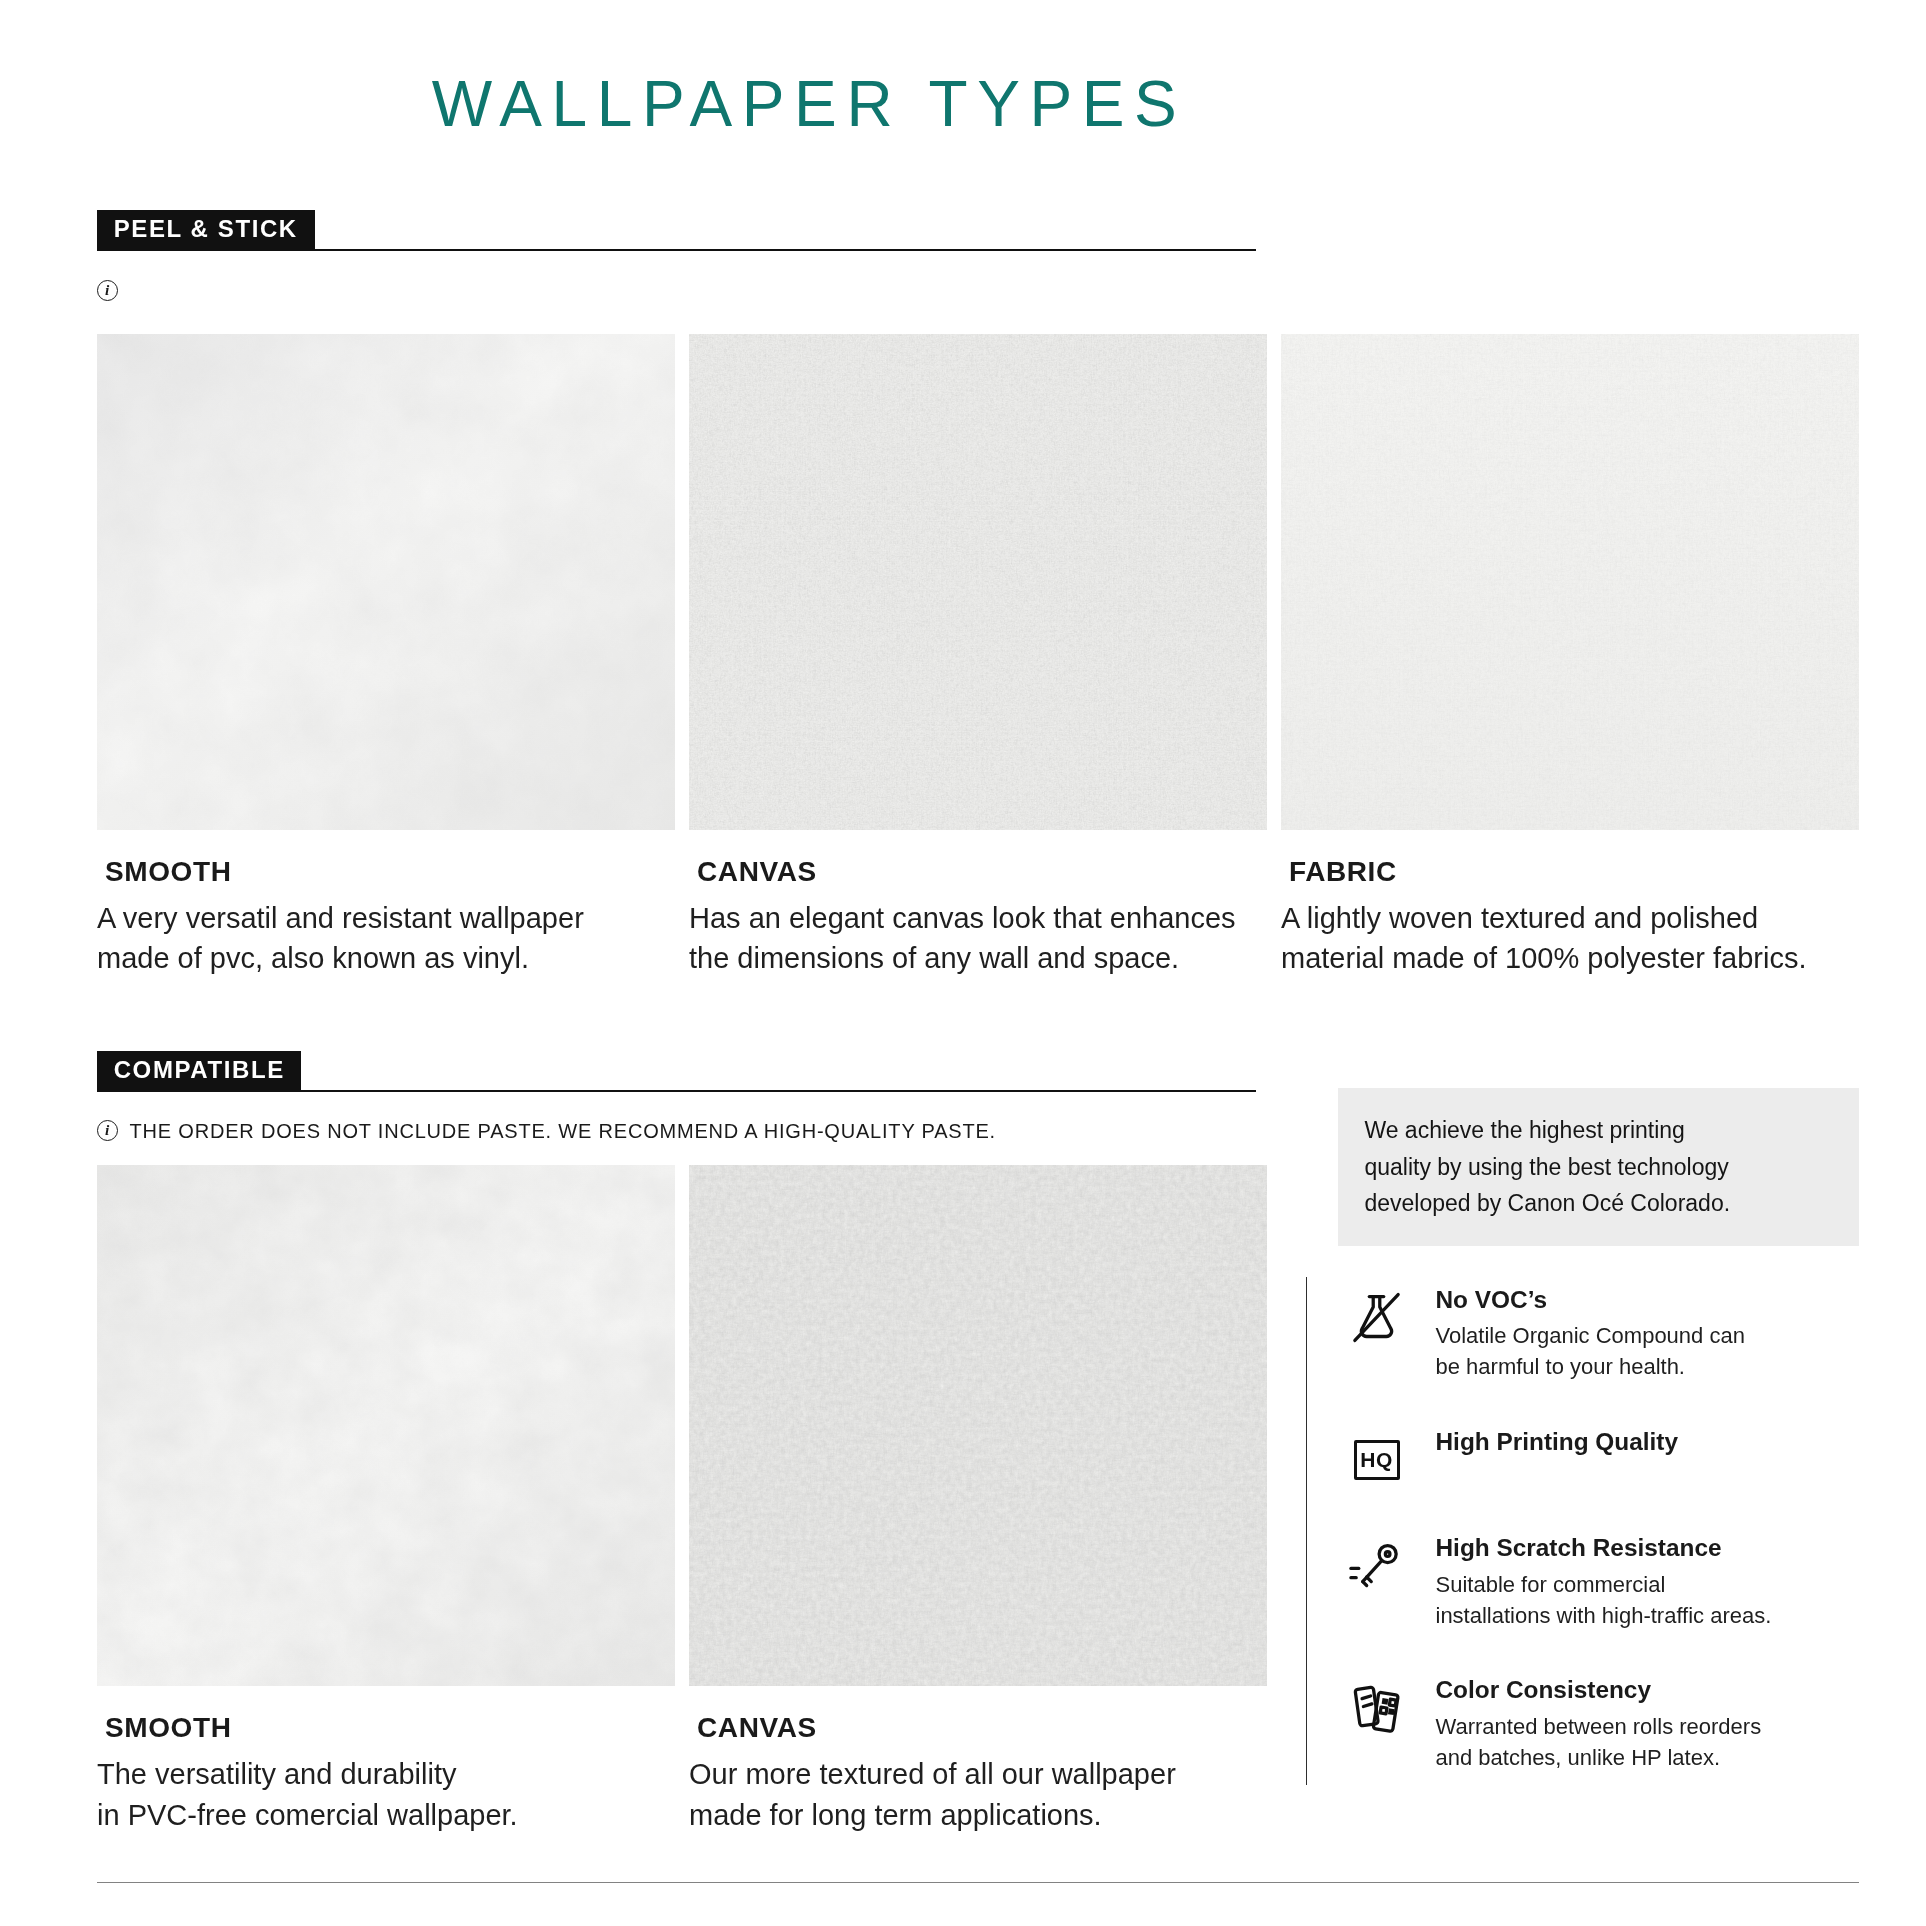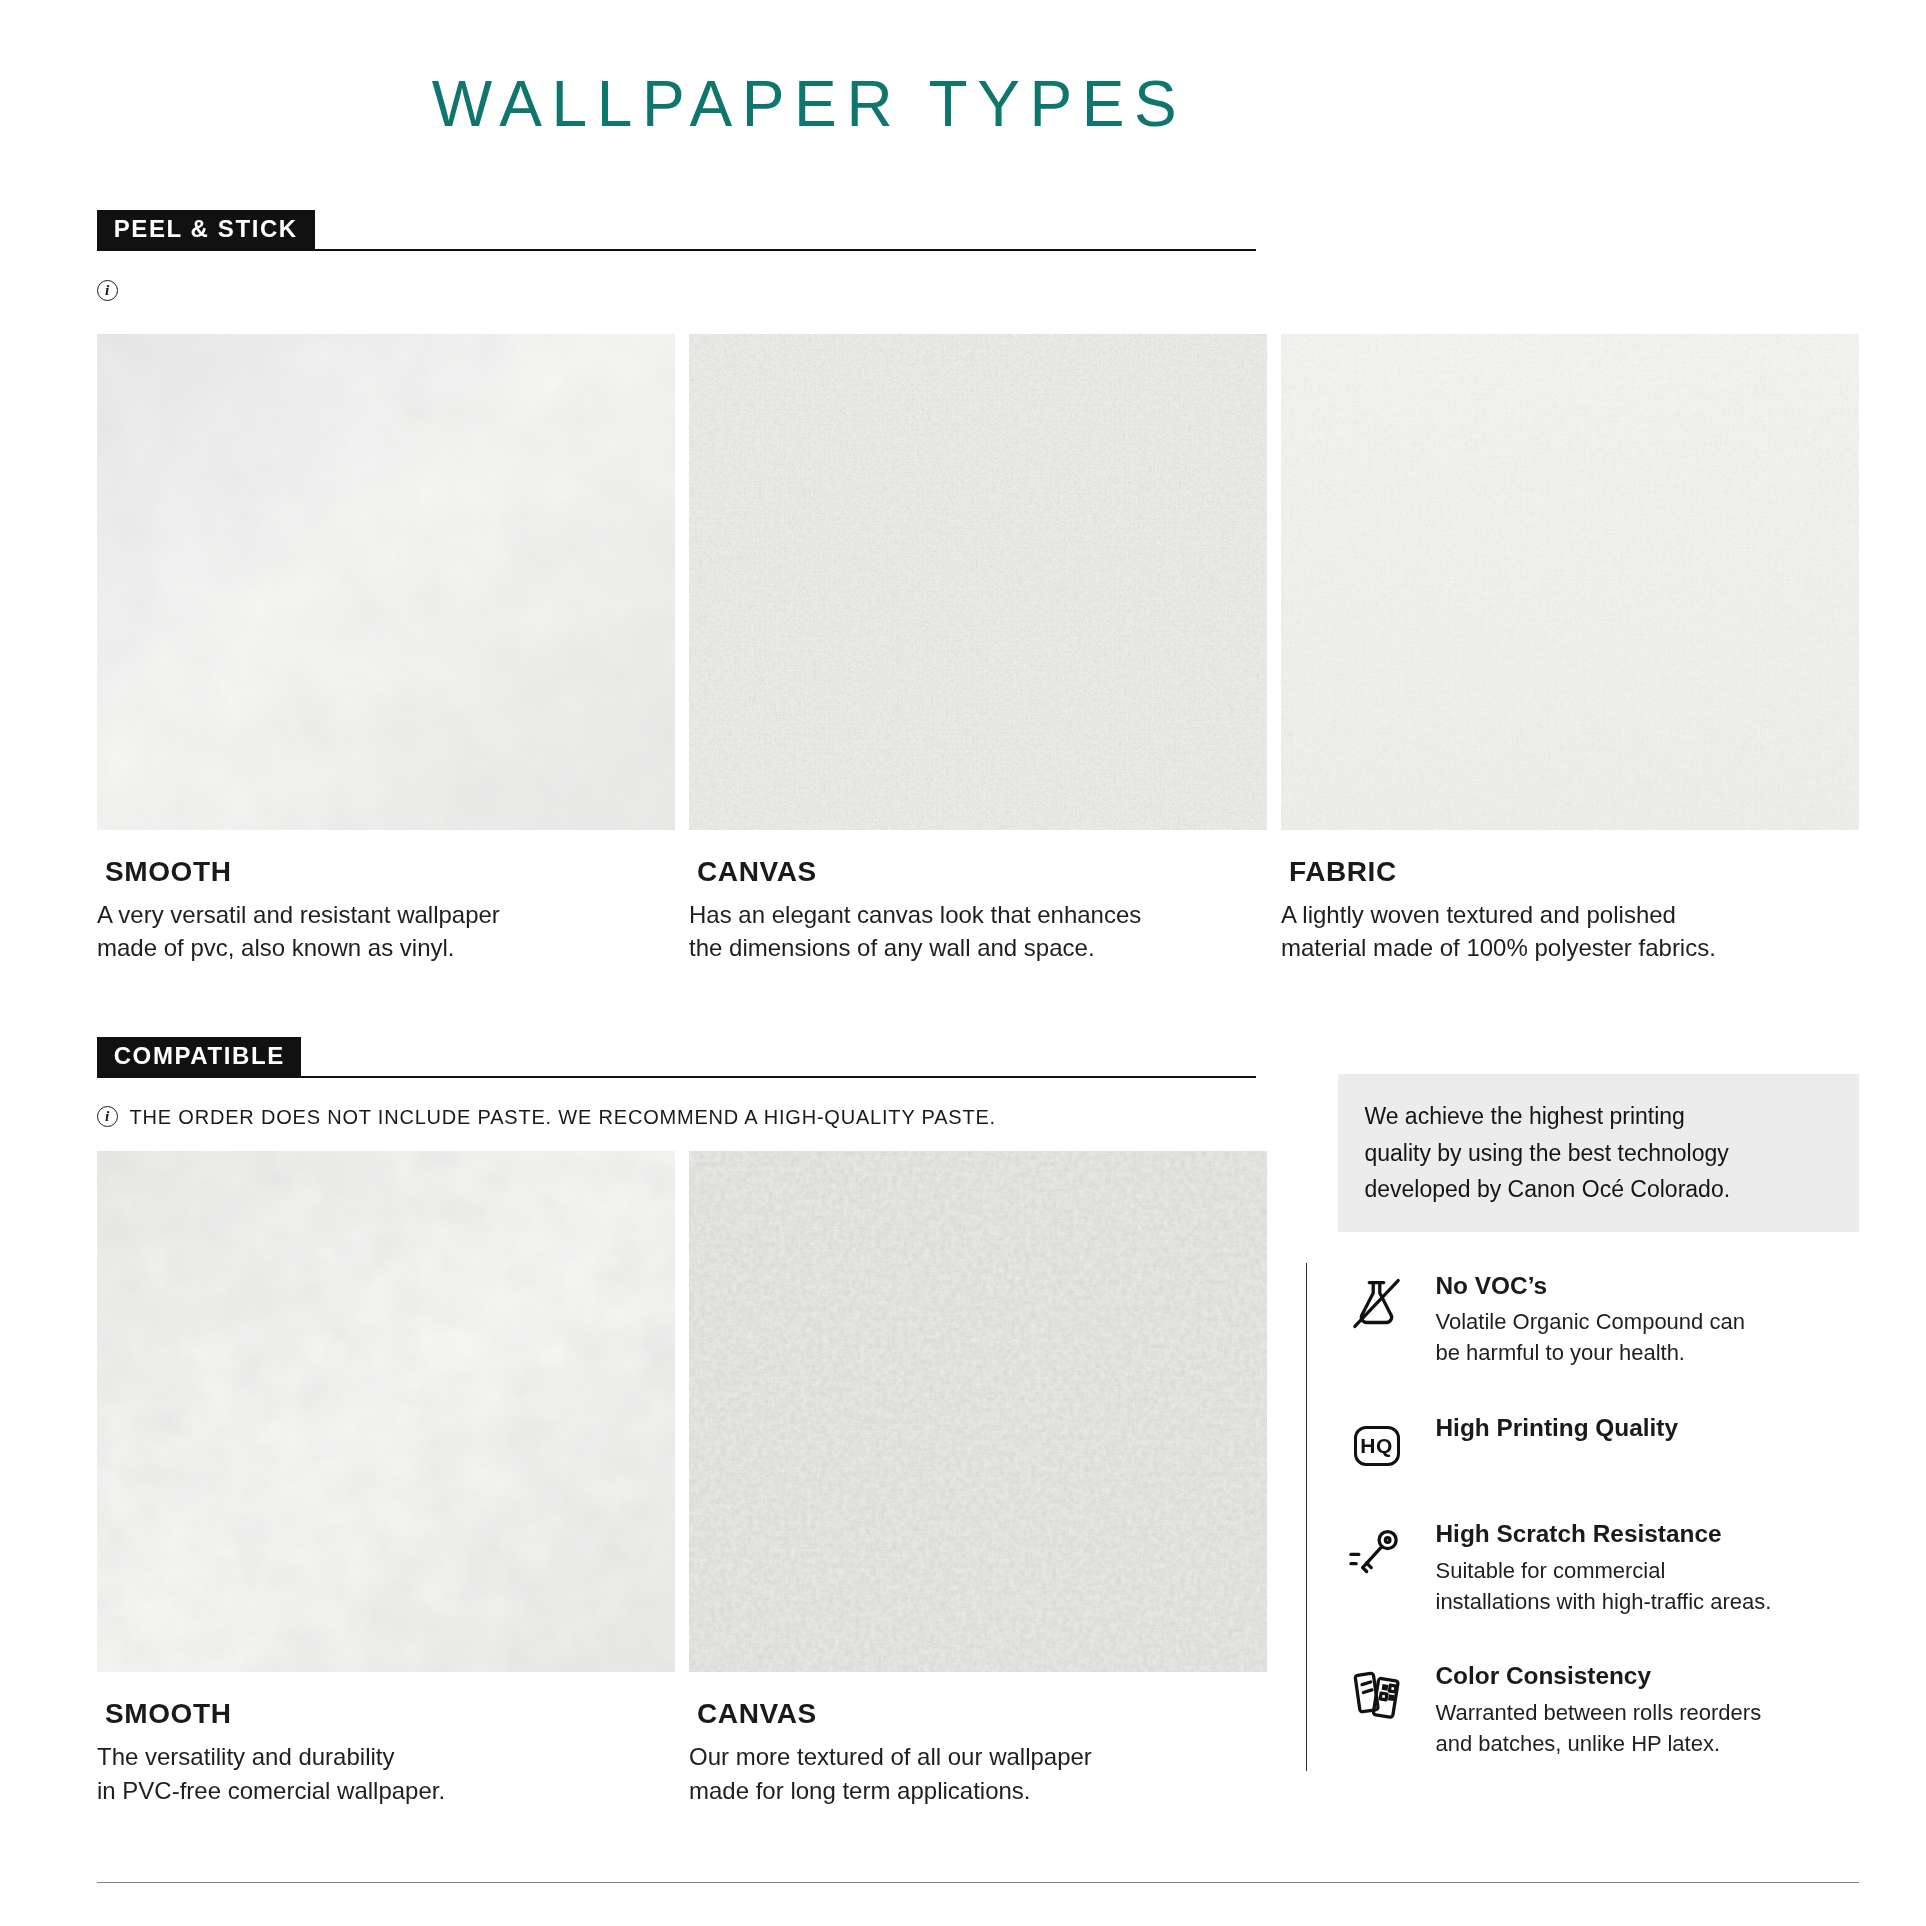--- a/index.html
+++ b/index.html
@@ -25,39 +25,39 @@
 
   .cards{display:flex;gap:14px;margin-top:33px;}
   .cards-3 .card{flex:1 1 0;}
   .cards-2{margin-top:20.5px;}
   .cards-2 .card{width:578px;flex:0 0 auto;}
   .card{margin:0;}
   .swatch{position:relative;height:496px;overflow:hidden;background:#f2f2f1;}
   .cards-2 .swatch{height:521px;}
   .tex{position:absolute;inset:0;width:100%;height:100%;display:block;}
   .card-title{font-size:28px;font-weight:700;letter-spacing:0.6px;margin:26px 8px 0;}
-  .card-desc{font-size:24px;line-height:1.4;margin:10.3px 0 0;color:#1f1f1f;}
+  .card-desc{font-size:29px;line-height:1.4;margin:10.3px 0 0;color:#1f1f1f;}
 
   .lower{display:flex;margin-top:72px;align-items:flex-start;}
   .left-col{width:1170px;flex:0 0 auto;}
   .left-col .note{margin-top:26px;}
   .right-col{flex:1 1 auto;margin-left:39px;min-width:0;}
 
   .quality{display:flex;margin-top:37px;align-items:center;}
   .quality-bar{width:6.4px;background:#111;flex:0 0 auto;}
   .quality-box{background:#ececec;margin-left:26px;flex:1;padding:24.4px 26px;
                font-size:23px;line-height:1.58;color:#151515;box-sizing:border-box;}
 
   .features{margin-top:31px;border-left:1.3px solid #2e2e2e;padding:9px 0 11.6px 40px;
             display:flex;flex-direction:column;gap:45px;}
   .feature{display:flex;gap:29.5px;align-items:flex-start;}
   .feature-icon{width:59px;height:59px;flex:0 0 auto;display:flex;align-items:center;
                 justify-content:center;margin-top:2.6px;}
   .feature-icon svg{width:59px;height:59px;display:block;}
-  .hq-box{width:46px;height:40px;border:3.9px solid #111;border-radius:12px;display:flex;
+  .hq-box{width:46px;height:40px;border:3.9px solid #111;border-radius:2px;display:flex;
           align-items:center;justify-content:center;font-weight:700;font-size:21px;
           letter-spacing:0.6px;box-sizing:border-box;color:#111;}
   .feature-title{font-size:24.4px;font-weight:700;margin:0;}
   .feature-desc{font-size:22px;line-height:1.42;margin:6.4px 0 0;color:#1f1f1f;}
 
   .bottom-rule{position:absolute;left:97px;right:67px;top:1882px;border:none;
                border-top:1.3px solid #828282;margin:0;}
 </style>
 </head>
 <body>

